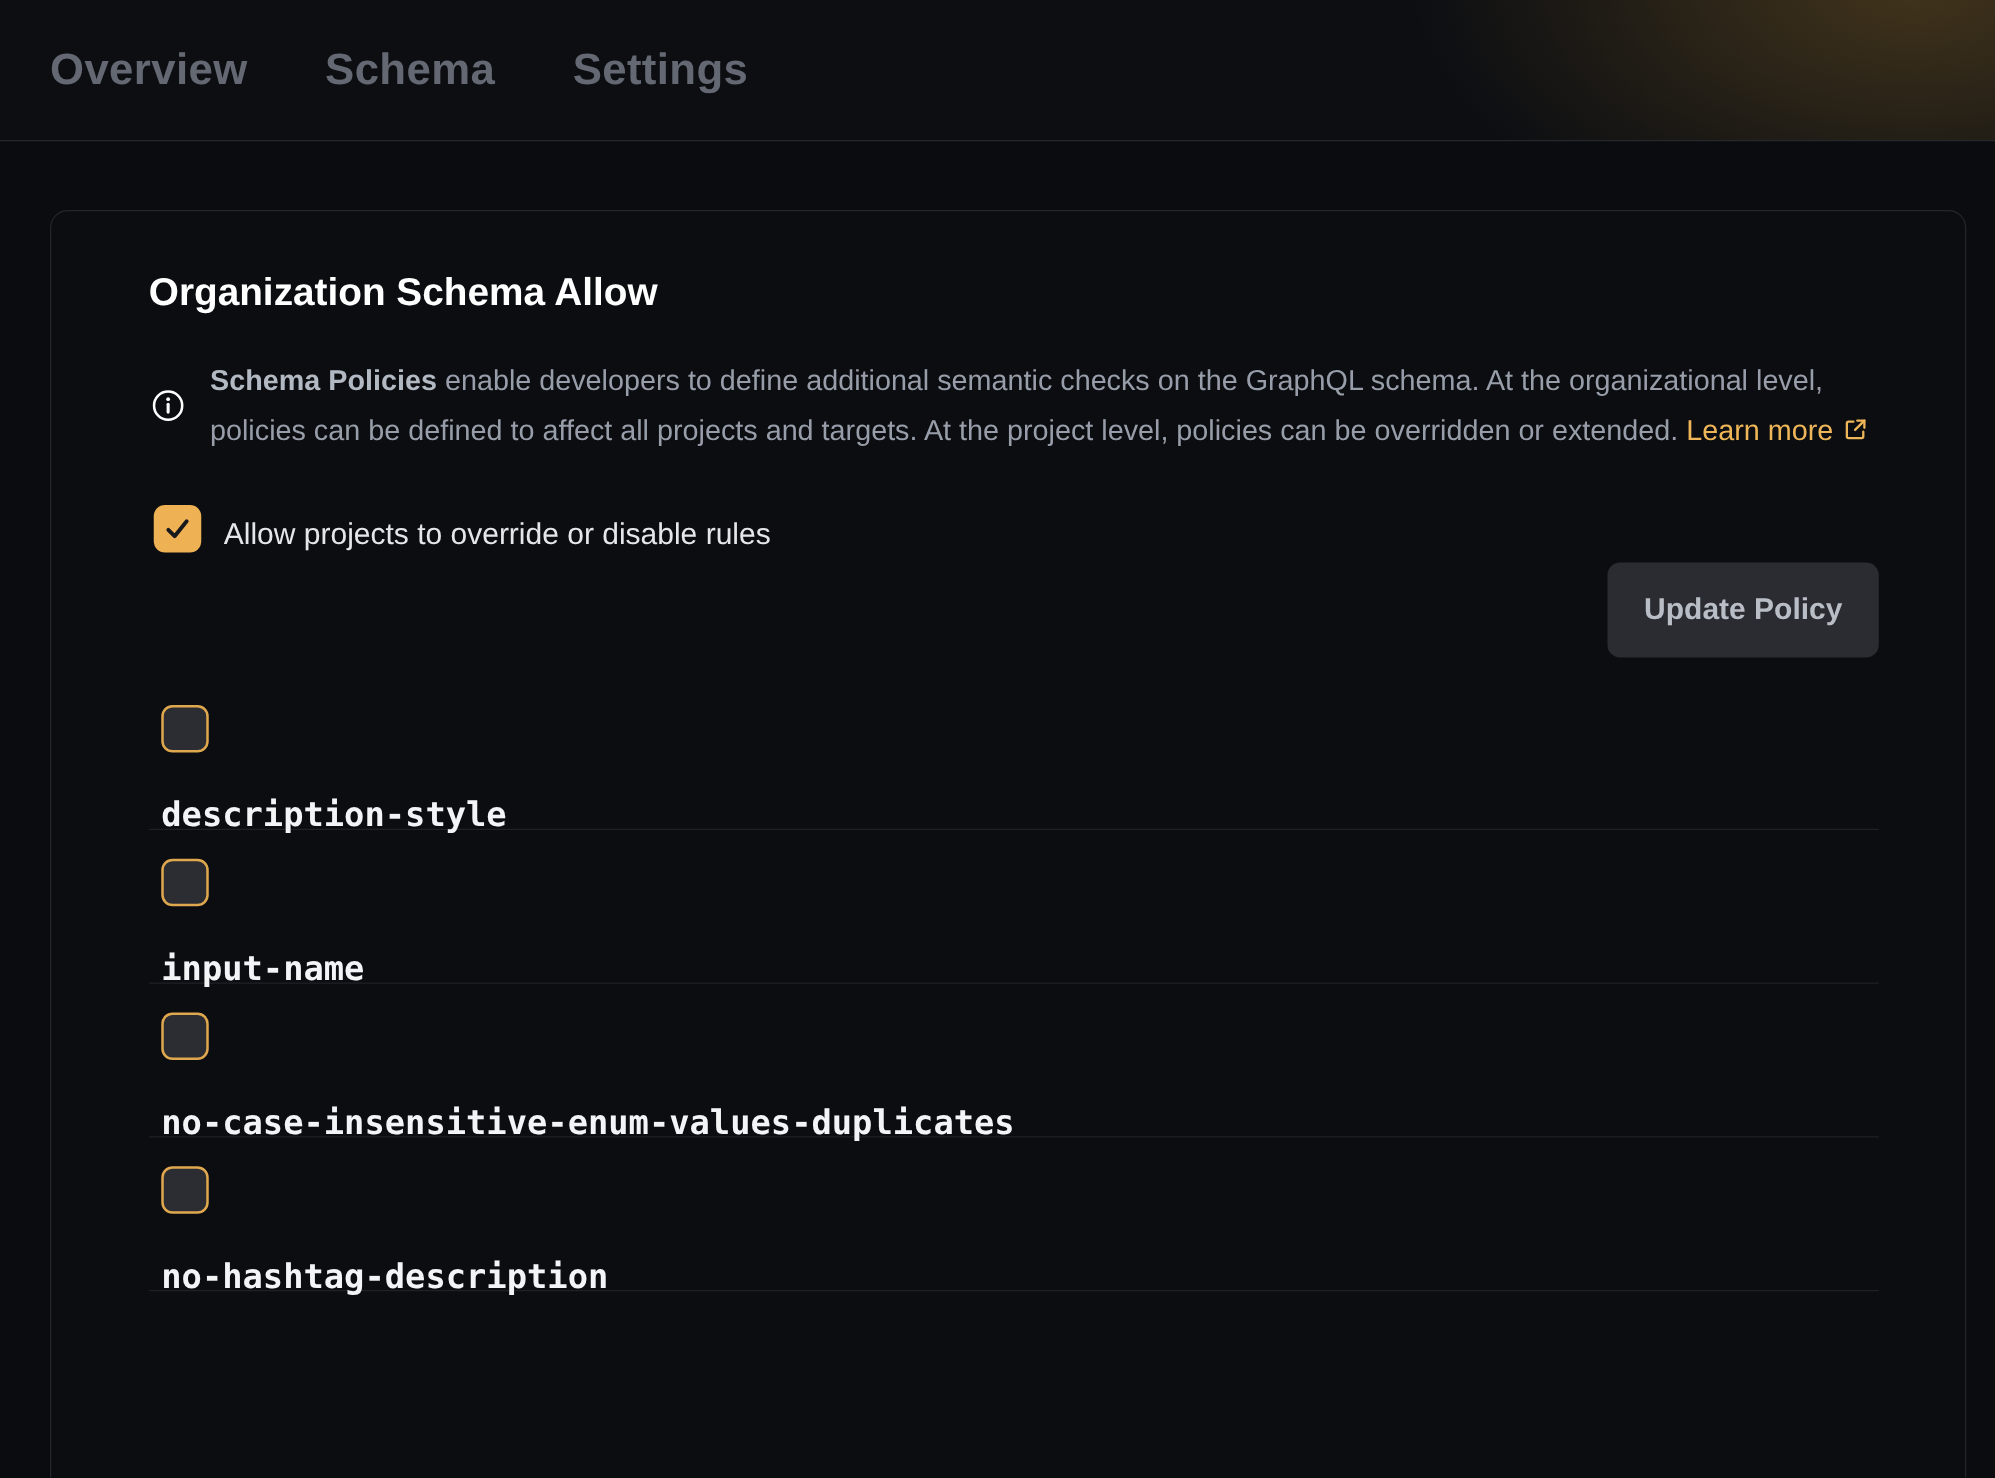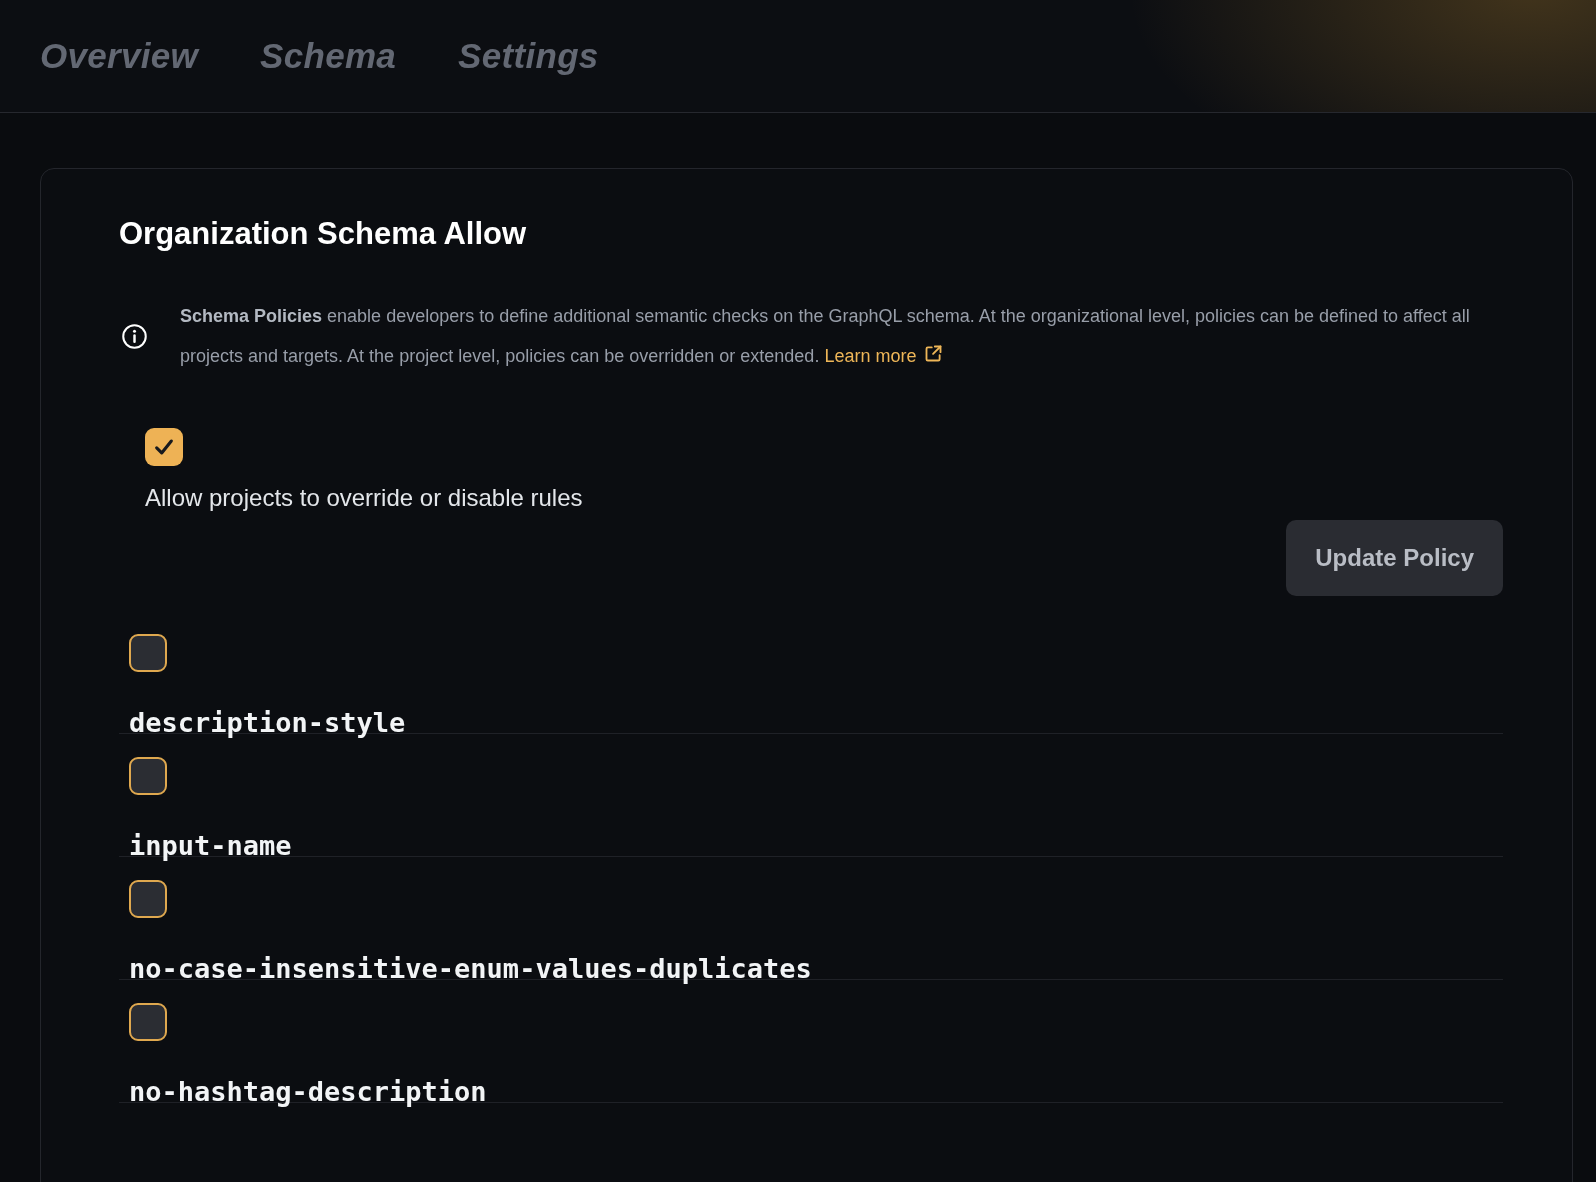--- a/index.html
+++ b/index.html
@@ -27,21 +27,20 @@
     position: relative;
     display: flex;
     align-items: center;
     margin-right: 62px;
     font-size: 35px;
     font-weight: bold;
     color: #636873;
     letter-spacing: 0.3px;
     cursor: pointer;
     user-select: none;
-    font-style: italic;
   }
   .tab.active { color: #ffffff; }
   .tab.active::after {
     content: "";
     position: absolute;
     left: 6px; right: -14px; bottom: 0;
     height: 10px;
     background: #ecb152;
   }
 
@@ -64,42 +63,41 @@
 
   
   .info-row {
     display: flex;
     align-items: center;
     gap: 16px;
     margin-left: 2px;
   }
   .info-icon { flex: 0 0 auto; width: 27px; height: 27px; }
   .info-text {
-    margin: 16px;
+    margin: 4px;
     max-width: 1368px;
-    font-size: 18px;
+    font-size: 23px;
     line-height: 39.5px;
     color: #989ea9;
   }
   .info-text strong { color: #b3b9c2; }
   .learn-more {
     color: #eeb658;
     text-decoration: none;
     white-space: nowrap;
   }
   .ext-icon { width: 21px; height: 21px; margin-left: 7px; vertical-align: -2px; }
 
   
   .allow-row {
     display: flex;
-    align-items: flex-start;
+    align-items: flex-end;
     gap: 18px;
-    margin: 36px 0 0 26px;
-    cursor: pointer;
-    flex-direction: column;
+    margin: 36px 0 0 4px;
+    cursor: pointer;
   }
   .cb-checked {
     width: 38px; height: 38px;
     border-radius: 9px;
     background: #eeb255;
     display: flex;
     align-items: center;
     justify-content: center;
     flex: 0 0 auto;
   }

